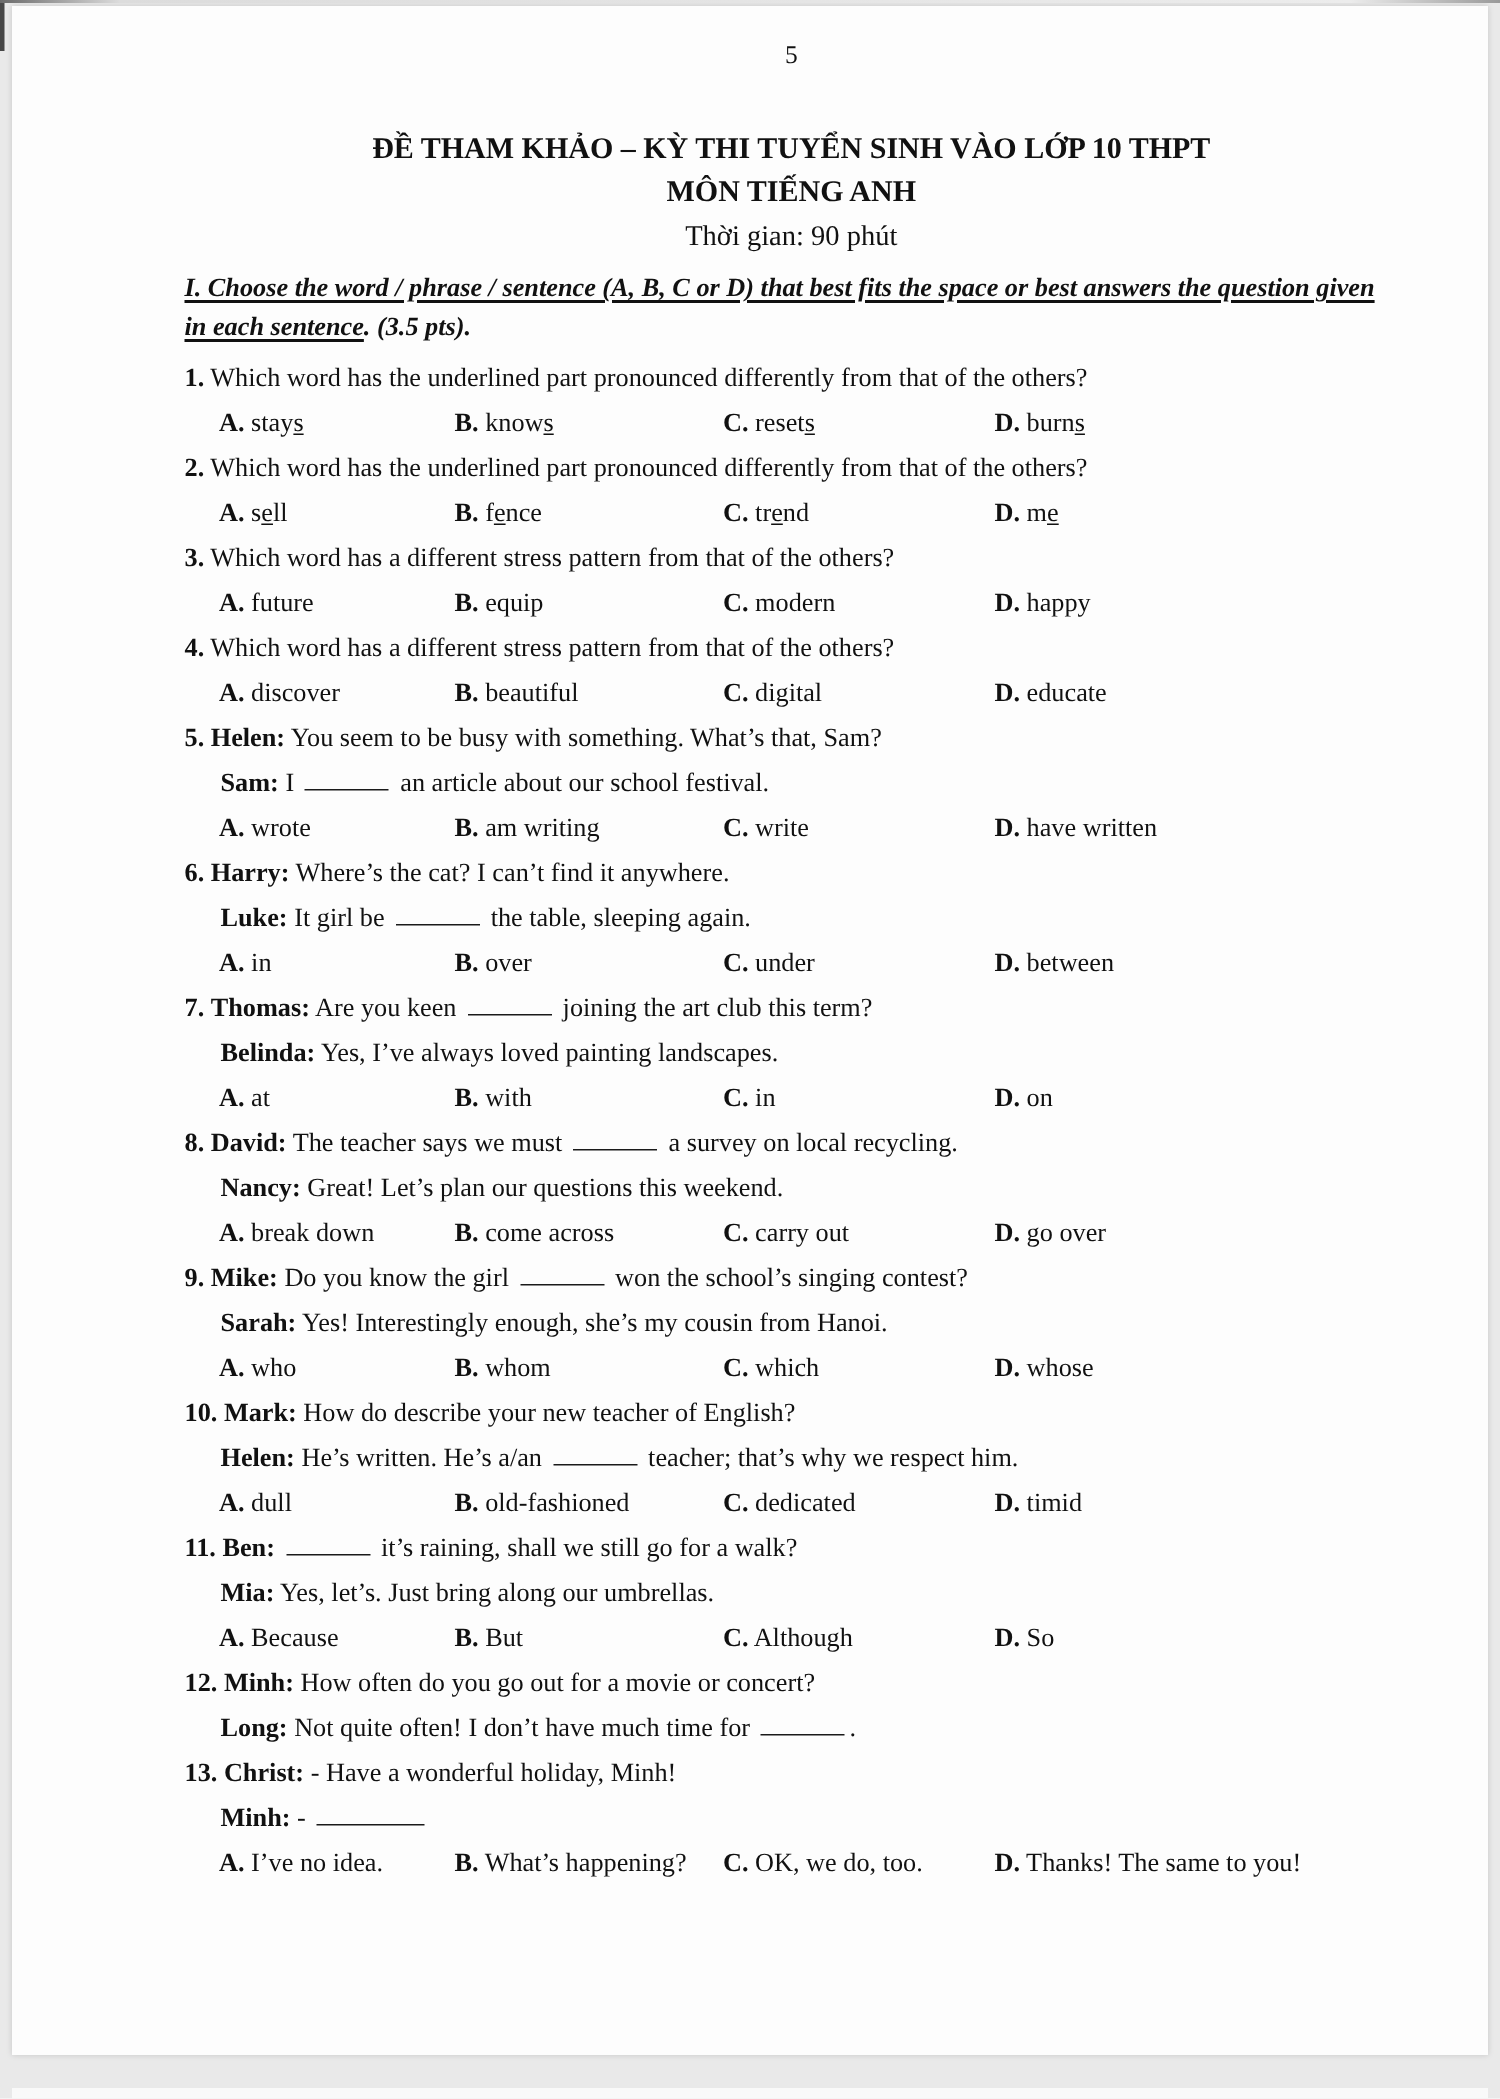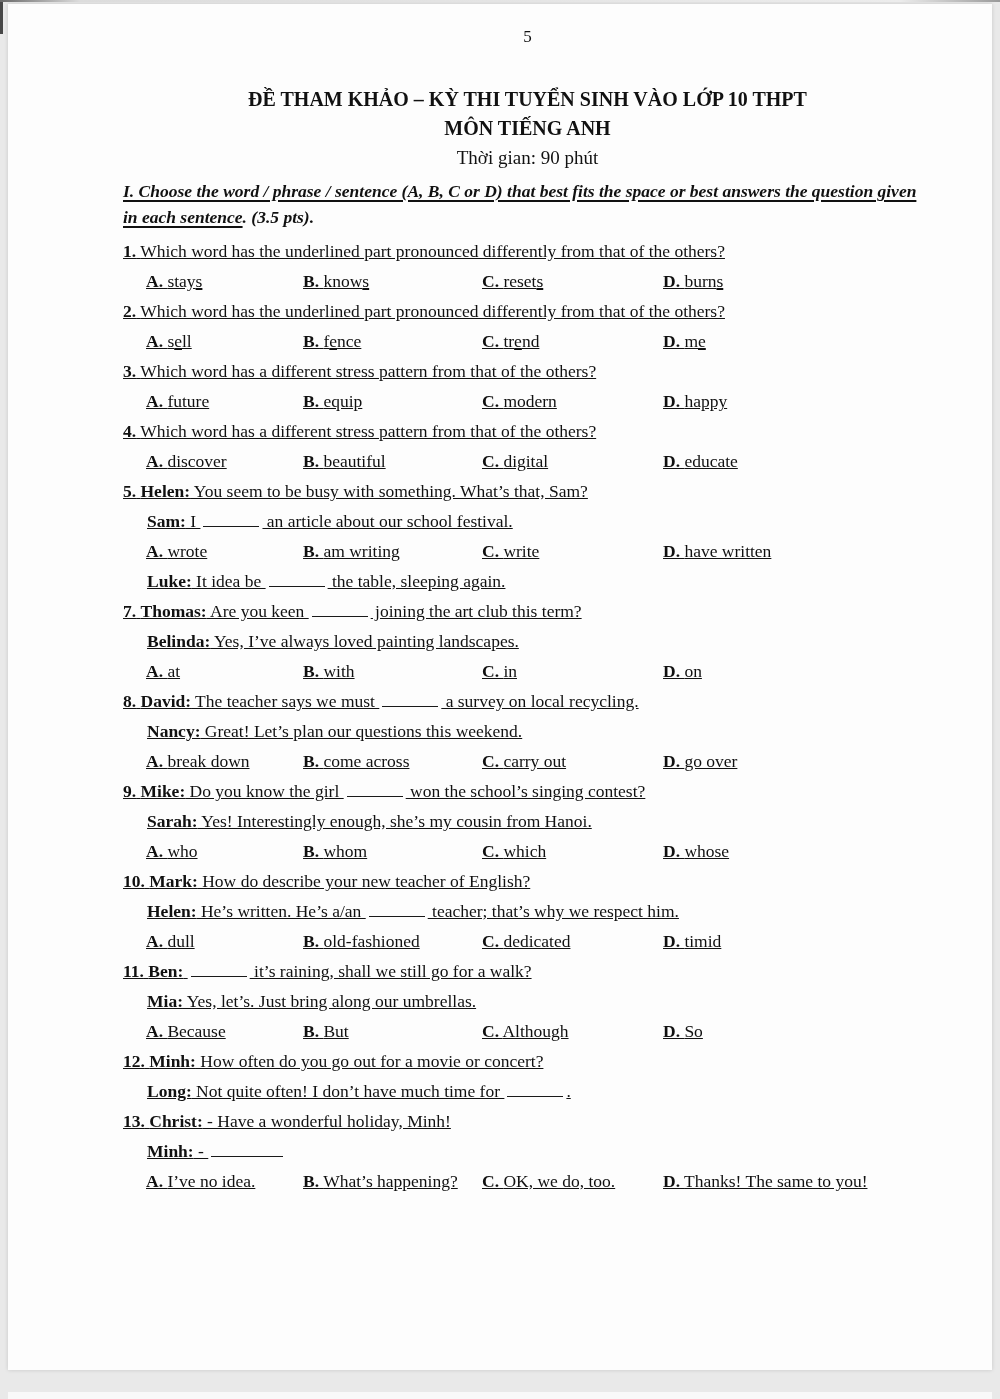--- a/index.html
+++ b/index.html
@@ -24,21 +24,21 @@
   .corner-tl { position: absolute; left: 0; top: 0; width: 3px; height: 34px; background: #474747; }
   .edge-top  { position: absolute; left: 0; top: 0; width: 100%; height: 2px;
                background: linear-gradient(90deg,#6a6a6a,#dcdcdc 8%,#ececec 90%,#9a9a9a); }
   .content { padding: 20px 60px 0 115px; }
   .page-number { text-align: center; font-size: 17px; line-height: 26px; height: 26px; }
   .title    { font-weight: bold; font-size: 20px; line-height: 28px; margin-top: 35px; text-align: center; }
   .subtitle { font-weight: bold; font-size: 20px; line-height: 30px; text-align: center; }
   .time     { font-weight: normal; font-size: 19px; line-height: 30px; text-align: center; }
   .instruction { font-weight: bold; font-style: italic; font-size: 17.5px; line-height: 26px; margin-top: 5px; }
   .instruction .u-text { text-decoration: underline; text-decoration-thickness: 1.5px; text-underline-offset: 3px; }
-  #questions { margin-top: 6px; font-size: 17.5px; text-decoration: underline; }
+  #questions { margin-top: 6px; font-size: 17.5px; }
   .q-line { line-height: 30px; height: 30px; white-space: nowrap; }
   .q-line.indent { padding-left: 24px; }
   .options {
     display: grid;
     grid-template-columns: 157px 179px 181px auto;
     padding-left: 23px;
     line-height: 30px; height: 30px;
     white-space: nowrap;
   }
   .b { font-weight: bold; }
@@ -103,21 +103,28 @@
           <div class="q-line"><span class="b">5.</span> <span class="b">Helen:</span><span> You seem to be busy with something. What’s that, Sam?</span></div>
           <div class="q-line indent"><span class="b">Sam:</span><span> I </span><span class="blank"></span><span> an article about our school festival.</span></div>
           <div class="options">
             <span class="opt"><span class="b">A.</span> <span>wrote</span></span>
             <span class="opt"><span class="b">B.</span> <span>am writing</span></span>
             <span class="opt"><span class="b">C.</span> <span>write</span></span>
             <span class="opt"><span class="b">D.</span> <span>have written</span></span>
           </div>
         </div>
         <div class="question">
-          <div class="q-line indent"><span class="b">Luke:</span><span> It idea be </span><span class="blank"></span><span> the table, sleeping again.</span></div>
+          <div class="q-line"><span class="b">6.</span> <span class="b">Harry:</span><span> Where’s the cat? I can’t find it anywhere.</span></div>
+          <div class="q-line indent"><span class="b">Luke:</span><span> It girl be </span><span class="blank"></span><span> the table, sleeping again.</span></div>
+          <div class="options">
+            <span class="opt"><span class="b">A.</span> <span>in</span></span>
+            <span class="opt"><span class="b">B.</span> <span>over</span></span>
+            <span class="opt"><span class="b">C.</span> <span>under</span></span>
+            <span class="opt"><span class="b">D.</span> <span>between</span></span>
+          </div>
         </div>
         <div class="question">
           <div class="q-line"><span class="b">7.</span> <span class="b">Thomas:</span><span> Are you keen </span><span class="blank"></span><span> joining the art club this term?</span></div>
           <div class="q-line indent"><span class="b">Belinda:</span><span> Yes, I’ve always loved painting landscapes.</span></div>
           <div class="options">
             <span class="opt"><span class="b">A.</span> <span>at</span></span>
             <span class="opt"><span class="b">B.</span> <span>with</span></span>
             <span class="opt"><span class="b">C.</span> <span>in</span></span>
             <span class="opt"><span class="b">D.</span> <span>on</span></span>
           </div>

